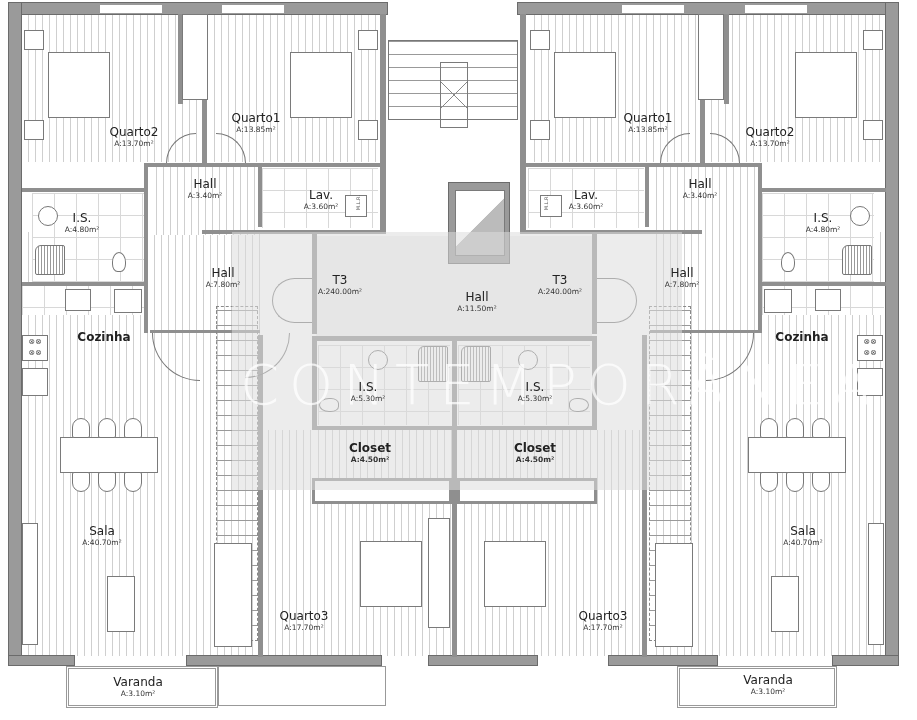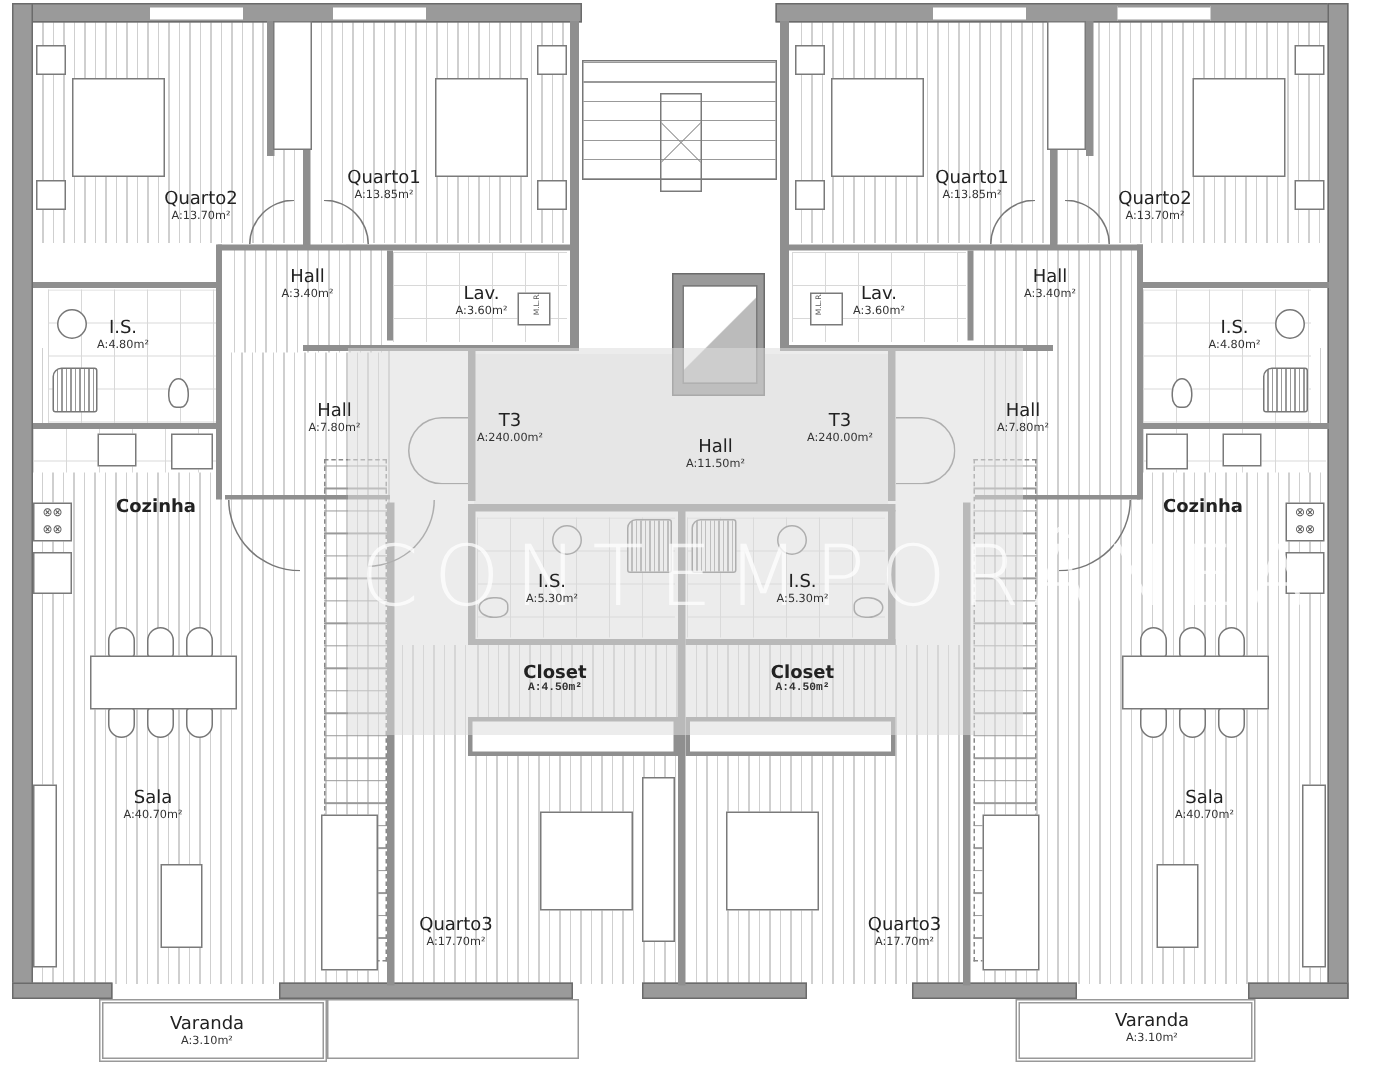--- a/index.html
+++ b/index.html
@@ -8,21 +8,21 @@
   .floor{position:absolute;background:repeating-linear-gradient(90deg,#fff 0,#fff 6px,#cfcfcf 6px,#cfcfcf 7px);}
   .tile{position:absolute;background-color:#fff;background-image:linear-gradient(#d8d8d8 1px,transparent 1px),linear-gradient(90deg,#d8d8d8 1px,transparent 1px);background-size:22px 22px;}
   .plain{position:absolute;background:#fff;}
   .wall{position:absolute;background:#9a9a9a;border:1px solid #6b6b6b;box-sizing:border-box;}
   .iwall{position:absolute;background:#8f8f8f;}
   .furn{position:absolute;border:1px solid #7a7a7a;background:#fff;box-sizing:border-box;}
   .lbl{position:absolute;text-align:center;transform:translateX(-50%);white-space:nowrap;line-height:1;}
   .lbl .n{font-size:12px;display:block;}
   .lbl .a{font-size:7.5px;display:block;margin-top:2px;color:#333;}
   .lbl.b .n{font-weight:bold;font-size:12px;}
-  .lbl.b .a{font-weight:bold;font-family:Liberation Mono, monospace;}
+  .lbl.b .a{font-weight:bold;}
   .door{position:absolute;border:1px solid #777;box-sizing:border-box;}
   .stair{position:absolute;background:repeating-linear-gradient(0deg,#fff 0,#fff 14px,#888 14px,#888 15px);border:1px solid #777;box-sizing:border-box;}
   .stairv{position:absolute;background:repeating-linear-gradient(0deg,transparent 0,transparent 14px,#999 14px,#999 15px);border:1px dashed #888;box-sizing:border-box;}
   .overlay{position:absolute;left:232px;top:232px;width:450px;height:258px;background:rgba(220,220,220,0.55);pointer-events:none;}
   .wm{position:absolute;left:240px;top:352px;width:450px;text-align:center;font-size:56px;letter-spacing:10px;color:rgba(255,255,255,0.75);font-family:"DejaVu Sans","Liberation Sans",sans-serif;font-weight:200;pointer-events:none;}
   .win{position:absolute;background:#fff;border-top:1px solid #999;border-bottom:1px solid #999;box-sizing:border-box;}
   .balc{position:absolute;border:3px double #999;background:#fff;box-sizing:border-box;}
   .sm{position:absolute;font-size:5px;color:#555;writing-mode:vertical-rl;transform:rotate(180deg);}
   .toilet{position:absolute;width:14px;height:20px;border:1px solid #777;border-radius:50% 50% 40% 40%;background:#fff;box-sizing:border-box;}
   .sink{position:absolute;border:1px solid #777;border-radius:50%;background:#fff;box-sizing:border-box;}

